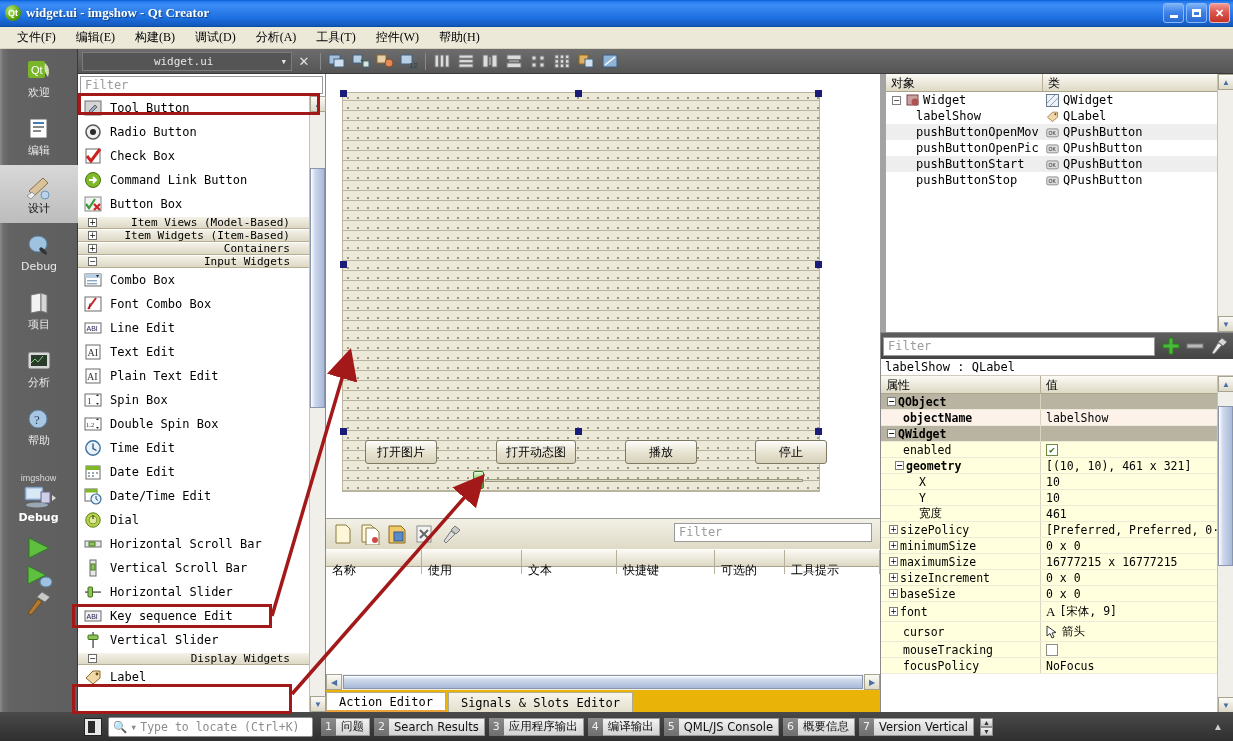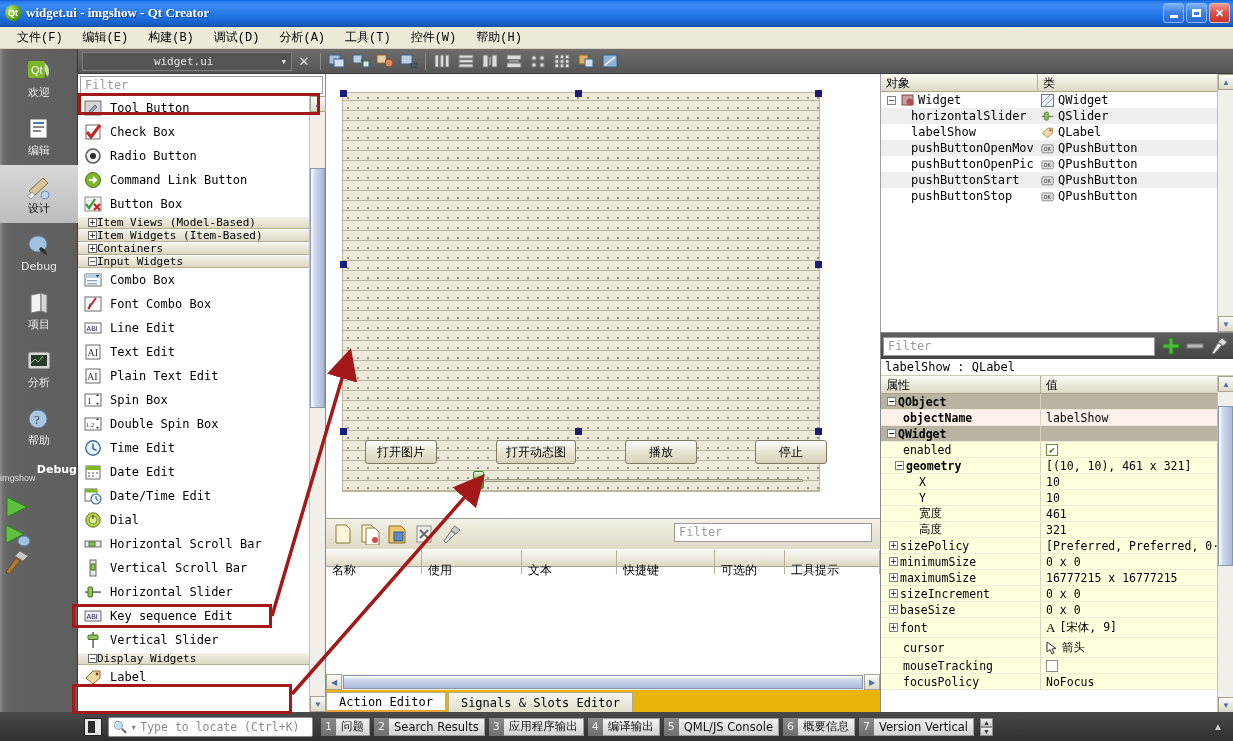--- a/index.html
+++ b/index.html
@@ -40,40 +40,40 @@
   .tb-btn .max-g { width:9px; height:8px; border:2px solid #fff; border-top-width:3px; }
 
   
   .menubar {
     position:absolute; left:0; top:27px; width:1233px; height:22px;
     background:#ece9d8; border-bottom:1px solid #d6d2bd;
     display:flex; align-items:center; padding-left:8px; gap:2px;
   }
   .menu-item {
     padding:3px 9px; font-size:12px; color:#000; white-space:nowrap;
-    font-family:Liberation Mono, monospace;
+    font-family:Liberation Serif, serif;
   }
 
   
   .modebar {
     position:absolute; left:0; top:49px; width:78px; height:663px;
     background:linear-gradient(90deg,#8c8c8c 0%,#6f6f6f 4%,#636363 12%,#5e5e5e 100%);
     border-right:1px solid #3a3a3a;
   }
   .mode-item {
     width:78px; height:58px; display:flex; flex-direction:column;
     align-items:center; justify-content:center; color:#e8e8e8; font-size:11px;
     font-family:"DejaVu Sans", sans-serif;
   }
   .mode-item.active { background:linear-gradient(180deg,#d8d8d8,#bcbcbc); color:#111; }
   .mode-ico { width:28px; height:26px; margin-bottom:2px; }
   .mode-lbl { font-size:11px; line-height:11px; }
 
   .kitlabel { color:#dcdcdc; font-size:9px; text-align:center; margin-top:18px; }
-  .kitbox { display:flex; flex-direction:row; align-items:center; }
+  .kitbox { display:flex; flex-direction:column; align-items:center; }
   .kit-ico { width:36px; height:26px; margin:1px 0; }
   .kit-sub { color:#fff; font-size:11px; font-weight:bold; font-family:"DejaVu Sans",sans-serif;}
   .runbtn { margin-top:10px; }
 
   
   .edtoolbar {
     position:absolute; left:78px; top:49px; width:1155px; height:25px;
     background:linear-gradient(180deg,#6d6d6d,#555); display:flex; align-items:center;
     border-bottom:1px solid #3a3a3a;
   }
@@ -110,21 +110,21 @@
     height:13px; background:linear-gradient(180deg,#f4f2e8,#ddd8c4);
     border-top:1px solid #fff; border-bottom:1px solid #b5ae93;
     display:flex; align-items:center; font-size:11px;
     font-family:"DejaVu Sans Mono", monospace; position:relative;
   }
   .wb-cat .exp {
     width:9px; height:9px; border:1px solid #6b6b6b; background:#fff;
     font-size:8px; line-height:7px; text-align:center; margin-left:10px; color:#000;
     font-family:"DejaVu Sans", sans-serif;
   }
-  .wb-cat .ctxt { flex:1; text-align:left; padding-right:20px; font-weight:normal; }
+  .wb-cat .ctxt { flex:1; text-align:right; padding-right:20px; font-weight:normal; }
   .wicon { width:18px; height:18px; flex:0 0 auto; }
 
   .wb-scroll {
     position:absolute; right:0; top:22px; width:16px; height:616px; background:#f0efe9;
     border-left:1px solid #c6c2b0;
   }
   .sb-arrow {
     width:16px; height:16px; background:linear-gradient(180deg,#fbfbf8,#ddd9c8);
     border:1px solid #a8a391; display:flex; align-items:center; justify-content:center;
     font-size:8px; color:#4a6fa5;
@@ -202,21 +202,21 @@
     height:20px; padding:0 12px; display:flex; align-items:center; font-size:12px;
     font-family:"DejaVu Sans Mono", monospace;
     background:linear-gradient(180deg,#f7f5ec,#e3dfcc); border:1px solid #b0ab94;
     border-bottom:none; margin-right:2px;
   }
   .ap-tab.active { background:#fff; border-bottom:2px solid #e8a33d; }
 
   
   .objpane {
     position:absolute; left:880px; top:74px; width:353px; height:258px;
-    background:#fff; border-left:1px solid #a3a3a3;
+    background:#fff; border-left:6px solid #a3a3a3;
   }
   .oi-head { display:flex; height:18px;
     background:linear-gradient(180deg,#fbfaf4,#ded9c5); border-bottom:1px solid #a9a48c;
     font-size:12px; font-family:"DejaVu Sans", sans-serif; }
   .oi-head div { border-right:1px solid #b6b09a; padding:1px 5px; }
   .oi-row { display:flex; height:16px; align-items:center; font-size:12px;
     font-family:"DejaVu Sans Mono", monospace; }
   .oi-row.alt { background:#eeeeee; }
   .oi-c1 { width:160px; display:flex; align-items:center; overflow:hidden; white-space:nowrap; }
   .oi-c2 { flex:1; display:flex; align-items:center; gap:4px; white-space:nowrap; }
@@ -525,32 +525,32 @@
       <div class="wb-row">
         <svg class="wicon" viewBox="0 0 18 18">
             <rect x="1" y="2" width="16" height="14" fill="#d4d4d4" stroke="#707070"></rect>
             <path d="M5 12 l6 -6 l2 2 l-6 6 z" fill="#9aa8b8" stroke="#5a6a7a"></path>
           </svg>
         <span class="lbl">Tool Button</span>
       </div>
 
       <div class="wb-row">
         <svg class="wicon" viewBox="0 0 18 18">
+            <circle cx="9" cy="9" r="7" fill="#f0f0f0" stroke="#5a5a5a" stroke-width="1.6"></circle>
+            <circle cx="9" cy="9" r="3" fill="#2a2a2a"></circle>
+          </svg>
+        <span class="lbl">Radio Button</span>
+      </div>
+
+      <div class="wb-row">
+        <svg class="wicon" viewBox="0 0 18 18">
             <rect x="2" y="2" width="14" height="14" fill="#fff" stroke="#6a6a6a"></rect>
             <path d="M3 9 l4 5 l9 -12" stroke="#cc2222" stroke-width="3" fill="none"></path>
           </svg>
         <span class="lbl">Check Box</span>
-      </div>
-
-      <div class="wb-row">
-        <svg class="wicon" viewBox="0 0 18 18">
-            <circle cx="9" cy="9" r="7" fill="#f0f0f0" stroke="#5a5a5a" stroke-width="1.6"></circle>
-            <circle cx="9" cy="9" r="3" fill="#2a2a2a"></circle>
-          </svg>
-        <span class="lbl">Radio Button</span>
       </div>
 
       <div class="wb-row">
         <svg class="wicon" viewBox="0 0 18 18">
             <circle cx="9" cy="9" r="7.5" fill="#7fb82a" stroke="#46720f"></circle>
             <path d="M5 9 h7 M9 6 l3 3 l-3 3" stroke="#fff" stroke-width="1.8" fill="none"></path>
           </svg>
         <span class="lbl">Command Link Button</span>
       </div>
 
@@ -817,33 +817,20 @@
       </div>
       <div class="oi-c2">
         <svg width="13" height="13" viewBox="0 0 13 13">
             <rect x="0.5" y="0.5" width="12" height="12" fill="#eef2f7" stroke="#6a7a8a"></rect>
             <path d="M1 9 L9 1 M4 12 L12 4" stroke="#8aa0b8"></path>
           </svg>
         <span>QWidget</span>
       </div>
     </div>
 
-    <div class="oi-row alt">
-      <div class="oi-c1">
-          <span style="width:30px" class="tree-ind"></span>
-        <span>horizontalSlider</span>
-        </div>
-      <div class="oi-c2">
-        <svg width="13" height="13" viewBox="0 0 18 18">
-            <rect x="1" y="8" width="16" height="2" fill="#7a7a7a"></rect>
-            <rect x="5" y="3" width="5" height="11" rx="1" fill="#8ec45a" stroke="#3f7017"></rect>
-          </svg>
-        <span>QSlider</span>
-      </div>
-    </div>
 
     <div class="oi-row">
       <div class="oi-c1">
           <span style="width:30px" class="tree-ind"></span>
         <span>labelShow</span>
         </div>
       <div class="oi-c2">
         <svg width="13" height="13" viewBox="0 0 18 18">
             <path d="M2 10 L9 3 L16 3 L16 10 L9 16 Z" fill="#f0d8a8" stroke="#8a6a2a"></path>
             <circle cx="13" cy="6" r="1.4" fill="#6a4a12"></circle>
@@ -988,28 +975,20 @@
       <div class="pe-v">
           <span>10</span>
         </div>
     </div>
     <div class="pe-row val">
       <div class="pe-k" style="padding-left:38px">
           <span>宽度</span>
         </div>
       <div class="pe-v">
           <span>461</span>
-        </div>
-    </div>
-    <div class="pe-row val">
-      <div class="pe-k" style="padding-left:38px">
-          <span>高度</span>
-        </div>
-      <div class="pe-v">
-          <span>321</span>
         </div>
     </div>
     <div class="pe-row val">
       <div class="pe-k">
           <span class="expander" style="margin-left:4px">+</span>
         <span>sizePolicy</span>
         </div>
       <div class="pe-v">
           <span>[Preferred, Preferred, 0···</span>
         </div>

